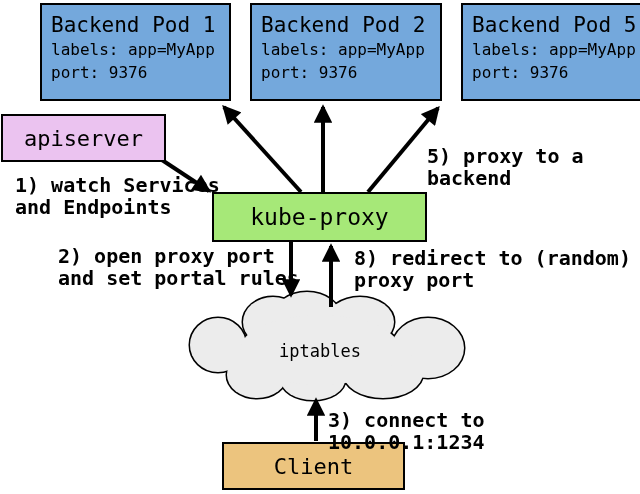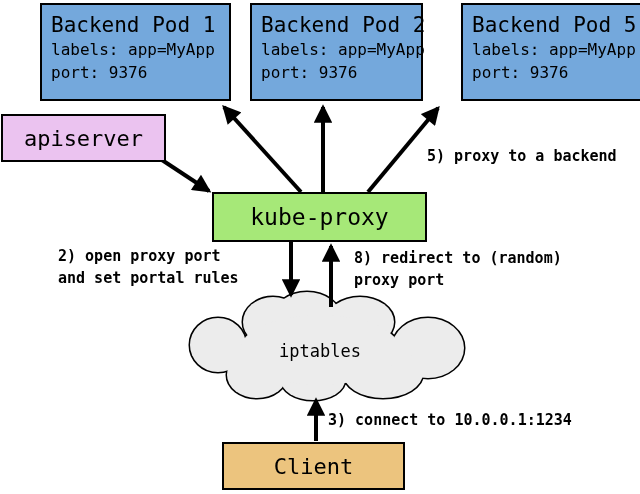--- a/index.html
+++ b/index.html
@@ -17,21 +17,21 @@
   .pod-title { font-size:21px; line-height:26px; white-space:nowrap; }
   .pod-line  { font-size:16px; line-height:22px; margin-top:1px; white-space:nowrap; }
   .label-box {
     display:flex; align-items:center; justify-content:center;
     white-space:nowrap;
   }
   .apiserver { background:var(--apiserver_fill,#ebc3f0); font-size:22px; }
   .kubeproxy { background:var(--kubeproxy_fill,#a6e878); font-size:23px; }
   .client    { background:var(--client_fill,#ecc47e);    font-size:22px; }
   .annotation {
-    position:absolute; font-size:15px; font-weight:bold; line-height:22px;
+    position:absolute; font-size:20px; font-weight:bold; line-height:22px;
     white-space:pre-line;
   }
   .iptables-label {
     position:absolute; left:260px; top:341px; width:120px;
     text-align:center; font-size:17px;
   }
   .cs { fill:var(--cloud_fill,#ececec); stroke:var(--line_color,#000); stroke-width:3; }
   .cf { fill:var(--cloud_fill,#ececec); stroke:none; }
   .arrow { stroke:var(--line_color,#000); stroke-width:4; fill:none; }
   #ahead { fill:var(--line_color,#000); }
@@ -80,21 +80,21 @@
       <line class="arrow" x1="331" y1="307" x2="331" y2="246" marker-end="url(#ah)"></line>
       <line class="arrow" x1="316" y1="441" x2="316" y2="400" marker-end="url(#ah)"></line>
     </g>
   </svg>
 
   <div class="node pod" style="left:26px; top:3px; width:191px; height:98px;">
     <div class="pod-title">Backend Pod 1</div>
     <div class="pod-line">labels: app=MyApp</div>
     <div class="pod-line">port: 9376</div>
   </div>
-  <div class="node pod" style="left:236px; top:3px; width:173px; height:98px;">
+  <div class="node pod" style="left:236px; top:3px; width:192px; height:98px;">
     <div class="pod-title">Backend Pod 2</div>
     <div class="pod-line">labels: app=MyApp</div>
     <div class="pod-line">port: 9376</div>
   </div>
   <div class="node pod" style="left:447px; top:3px; width:189px; height:98px;">
     <div class="pod-title">Backend Pod 5</div>
     <div class="pod-line">labels: app=MyApp</div>
     <div class="pod-line">port: 9376</div>
   </div>
 
@@ -105,20 +105,22 @@
   <div class="node label-box kubeproxy" style="left:212px; top:192px; width:215px; height:50px;">
     <span>kube-proxy</span>
   </div>
 
   <div class="iptables-label">iptables</div>
 
   <div class="node label-box client" style="left:222px; top:442px; width:183px; height:48px;">
     <span>Client</span>
   </div>
 
+  <div class="annotation" style="left:15px; top:174px;">1) watch Services
+and Endpoints</div>
   <div class="annotation" style="left:58px; top:245px;">2) open proxy port
 and set portal rules</div>
   <div class="annotation" style="left:328px; top:409px;">3) connect to 10.0.0.1:1234</div>
   <div class="annotation" style="left:354px; top:247px;">8) redirect to (random)
 proxy port</div>
   <div class="annotation" style="left:427px; top:145px;">5) proxy to a backend</div>
 
 </div>
 
 </body></html>

